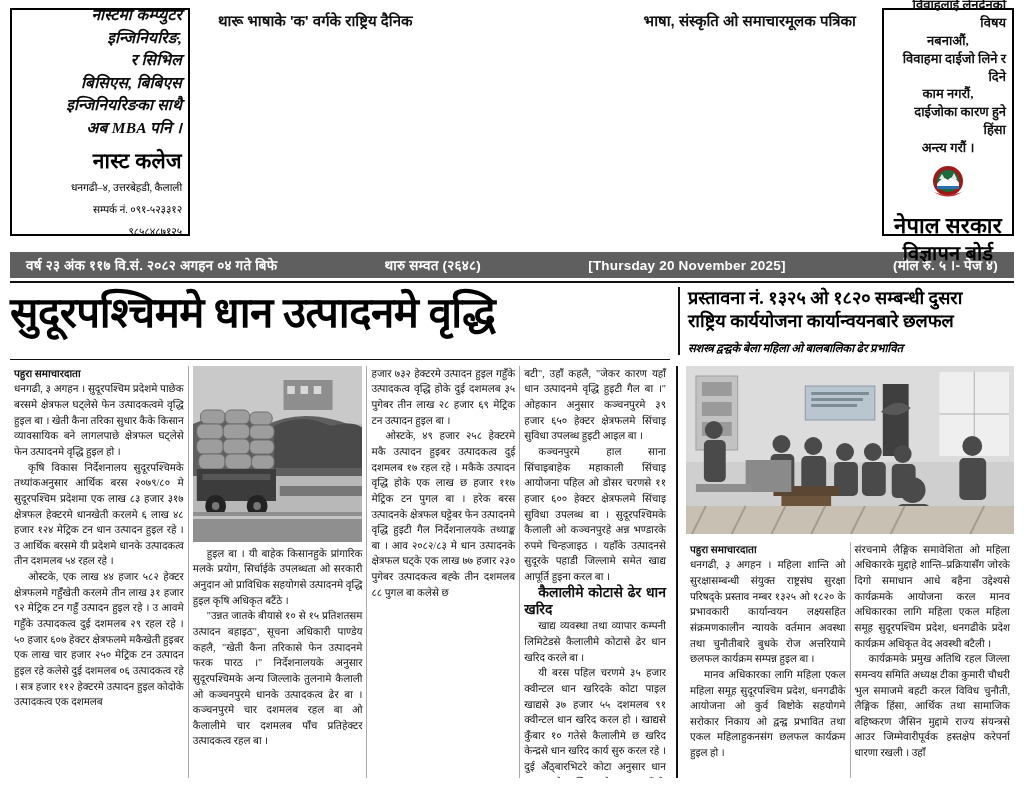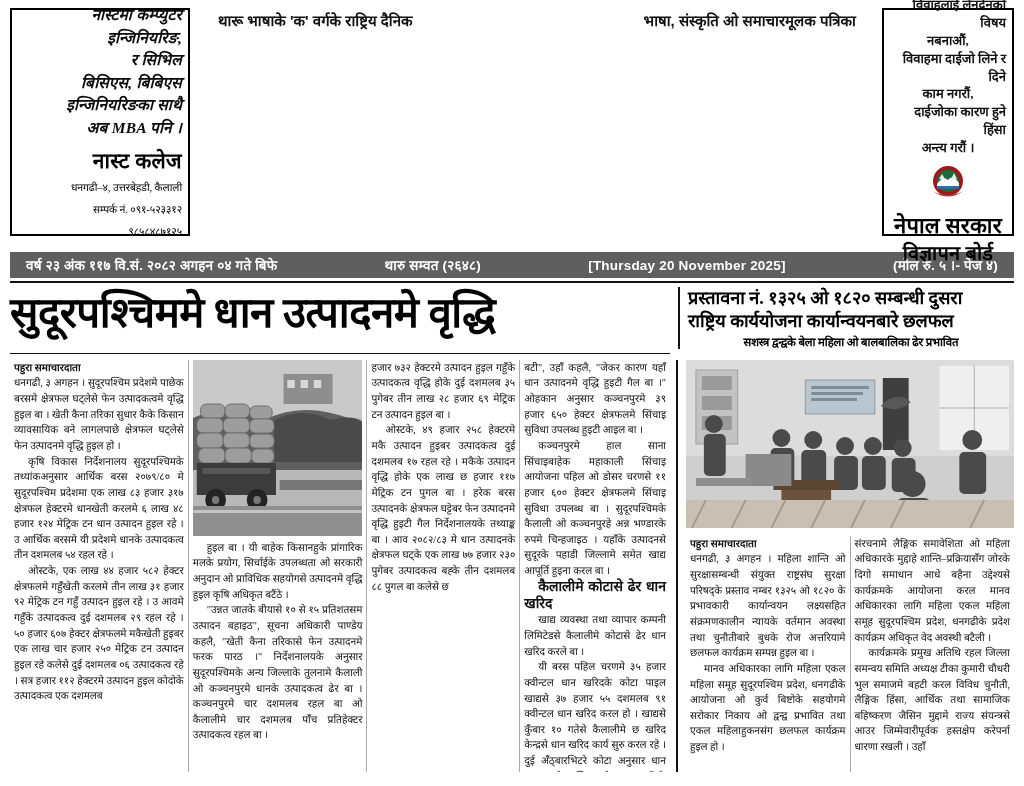--- a/index.html
+++ b/index.html
@@ -206,21 +206,23 @@
     margin: 0;
     font-size: 18px;
     font-weight: bold;
     line-height: 1.3;
     font-family: "Liberation Serif", serif;
     color: #000;
   }
   .head-right .sub {
     font-size: 11.5px;
     font-weight: bold;
-    text-align: center;
+    font-style: italic;
+    margin-top: 6px;
+    text-align: left;
     letter-spacing: -.2px;
   }
   .hrule2 {
     margin: 4px 10px 0 10px;
     border-top: 1.5px solid #111;
     width: 660px;
   }
   
   .body-area {
     display: flex;

